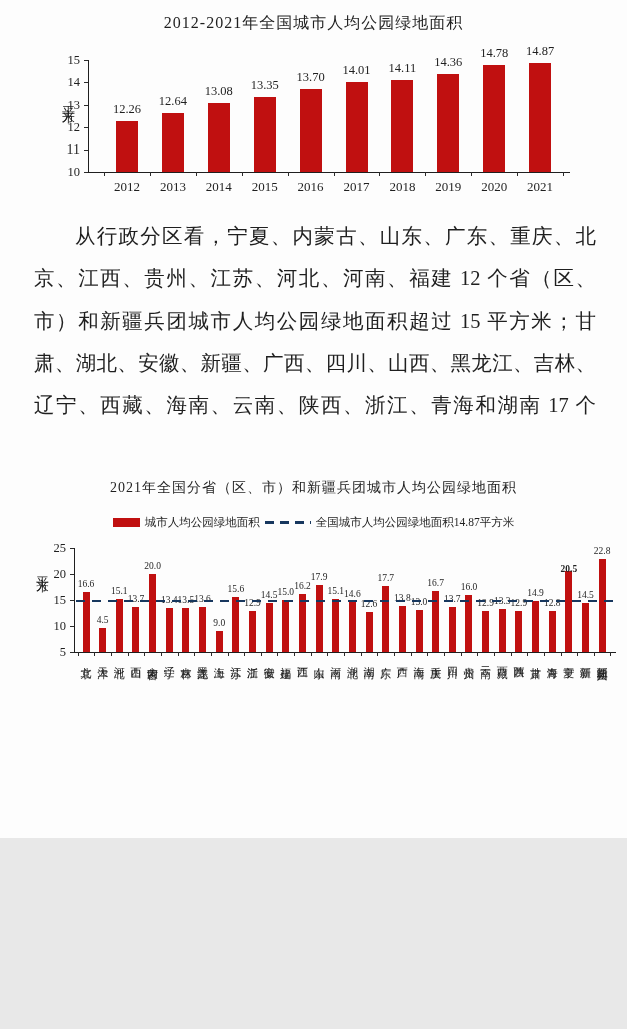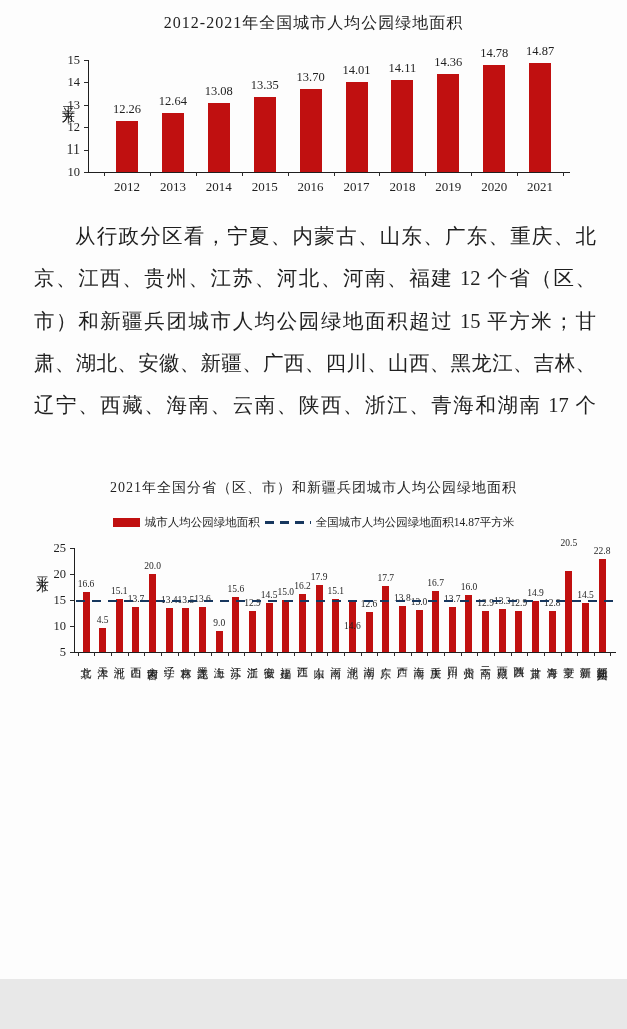--- a/index.html
+++ b/index.html
@@ -1,17 +1,17 @@
 <!DOCTYPE html>
 <html><head>
 <meta charset="utf-8">
 <style>
   html,body{margin:0;padding:0;background:#e8e8e8;}
   #page{
-    position:relative;width:627px;height:979px;margin:0 auto;
+    position:relative;width:627px;height:838px;margin:0 auto;
     background:#fdfdfd;color:#1f1f1f;overflow:hidden;
     font-family:"Liberation Serif","DejaVu Serif",serif;
   }
   .abs{position:absolute;}
   .c-title{position:absolute;left:0;right:0;text-align:center;letter-spacing:1px;white-space:nowrap;}
   #chart1-title{top:13px;font-size:16px;}
   #chart2-title{top:479px;font-size:14px;}
   .vtext{position:absolute;writing-mode:vertical-rl;text-orientation:upright;letter-spacing:2px;line-height:1;}
   #ylabel1{left:62px;top:96px;font-size:13px;}
   #ylabel2{left:36px;top:566px;font-size:12.5px;}
@@ -166,21 +166,21 @@
       <div class="bar" style="left: 298.95px; top: 593.76px; width: 7px; height: 58.24px; background: rgb(192, 16, 16);"></div>
       <div class="num2" style="left: 302.45px; top: 580.76px;">16.2</div>
       <div class="xlab2" style="left: 295.45px; top: 658px; width: 14px;">江西</div>
       <div class="bar" style="left: 315.6px; top: 584.92px; width: 7px; height: 67.08px; background: rgb(192, 16, 16);"></div>
       <div class="num2" style="left: 319.1px; top: 571.92px;">17.9</div>
       <div class="xlab2" style="left: 312.1px; top: 658px; width: 14px;">山东</div>
       <div class="bar" style="left: 332.25px; top: 599.48px; width: 7px; height: 52.52px; background: rgb(192, 16, 16);"></div>
       <div class="num2" style="left: 335.75px; top: 586.48px;">15.1</div>
       <div class="xlab2" style="left: 328.75px; top: 658px; width: 14px;">河南</div>
       <div class="bar" style="left: 348.9px; top: 602.08px; width: 7px; height: 49.92px; background: rgb(192, 16, 16);"></div>
-      <div class="num2" style="left: 352.4px; top: 589.08px; margin-top: 32px;">14.6</div>
+      <div class="num2" style="left: 352.4px; top: 589.08px;">14.6</div>
       <div class="xlab2" style="left: 345.4px; top: 658px; width: 14px;">湖北</div>
       <div class="bar" style="left: 365.55px; top: 612.48px; width: 7px; height: 39.52px; background: rgb(192, 16, 16);"></div>
       <div class="num2" style="left: 369.05px; top: 599.48px;">12.6</div>
       <div class="xlab2" style="left: 362.05px; top: 658px; width: 14px;">湖南</div>
       <div class="bar" style="left: 382.2px; top: 585.96px; width: 7px; height: 66.04px; background: rgb(192, 16, 16);"></div>
       <div class="num2" style="left: 385.7px; top: 572.96px;">17.7</div>
       <div class="xlab2" style="left: 378.7px; top: 658px; width: 14px;">广东</div>
       <div class="bar" style="left: 398.85px; top: 606.24px; width: 7px; height: 45.76px; background: rgb(192, 16, 16);"></div>
       <div class="num2" style="left: 402.35px; top: 593.24px;">13.8</div>
       <div class="xlab2" style="left: 395.35px; top: 658px; width: 14px;">广西</div>
@@ -205,21 +205,21 @@
       <div class="bar" style="left: 515.4px; top: 610.92px; width: 7px; height: 41.08px; background: rgb(192, 16, 16);"></div>
       <div class="num2" style="left: 518.9px; top: 597.92px;">12.9</div>
       <div class="xlab2" style="left: 511.9px; top: 658px; width: 14px;">陕西</div>
       <div class="bar" style="left: 532.05px; top: 600.52px; width: 7px; height: 51.48px; background: rgb(192, 16, 16);"></div>
       <div class="num2" style="left: 535.55px; top: 587.52px;">14.9</div>
       <div class="xlab2" style="left: 528.55px; top: 658px; width: 14px;">甘肃</div>
       <div class="bar" style="left: 548.7px; top: 611.44px; width: 7px; height: 40.56px; background: rgb(192, 16, 16);"></div>
       <div class="num2" style="left: 552.2px; top: 598.44px;">12.8</div>
       <div class="xlab2" style="left: 545.2px; top: 658px; width: 14px;">青海</div>
       <div class="bar" style="left: 565.35px; top: 571.4px; width: 7px; height: 80.6px; background: rgb(192, 16, 16);"></div>
-      <div class="num2" style="left: 568.85px; top: 538px;">20.5</div>
+      <div class="num2" style="left: 568.85px; top: 564px; font-weight: bold;">20.5</div>
       <div class="xlab2" style="left: 561.85px; top: 658px; width: 14px;">宁夏</div>
       <div class="bar" style="left: 582px; top: 602.6px; width: 7px; height: 49.4px; background: rgb(192, 16, 16);"></div>
       <div class="num2" style="left: 585.5px; top: 589.6px;">14.5</div>
       <div class="xlab2" style="left: 578.5px; top: 658px; width: 14px;">新疆</div>
       <div class="bar" style="left: 598.65px; top: 559.44px; width: 7px; height: 92.56px; background: rgb(192, 16, 16);"></div>
       <div class="num2" style="left: 602.15px; top: 546.44px;">22.8</div>
       <div class="xlab2" style="left: 595.15px; top: 658px; width: 14px;">新疆兵团</div>
       <div class="tickmark" style="left: 77.675px; top: 652px; width: 1px; height: 4px;"></div>
       <div class="tickmark" style="left: 94.325px; top: 652px; width: 1px; height: 4px;"></div>
       <div class="tickmark" style="left: 110.975px; top: 652px; width: 1px; height: 4px;"></div>

